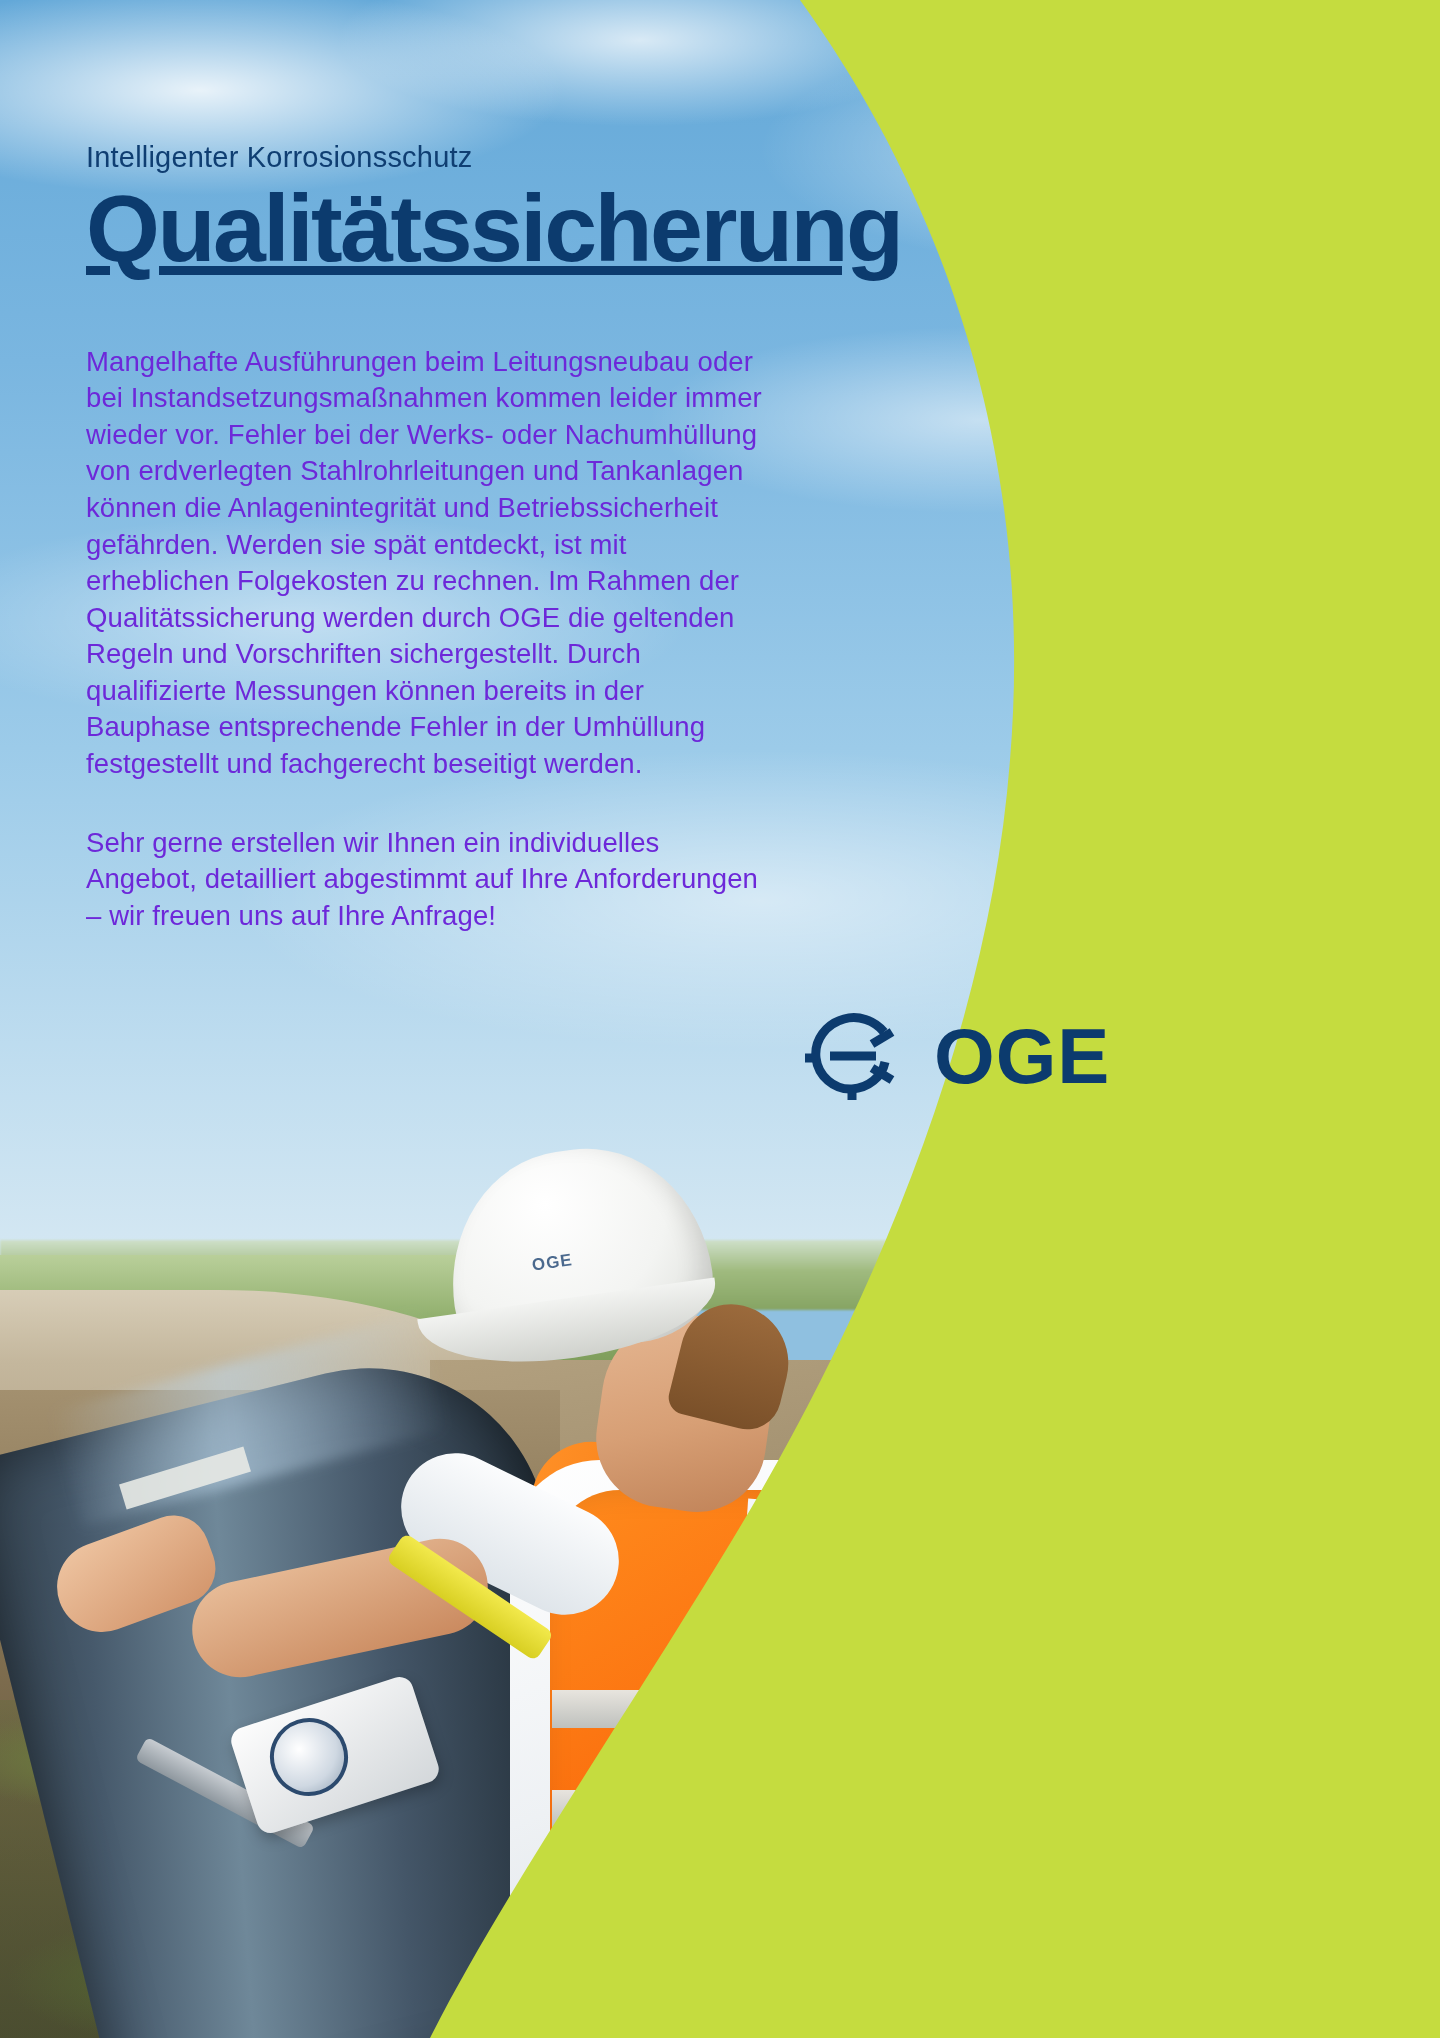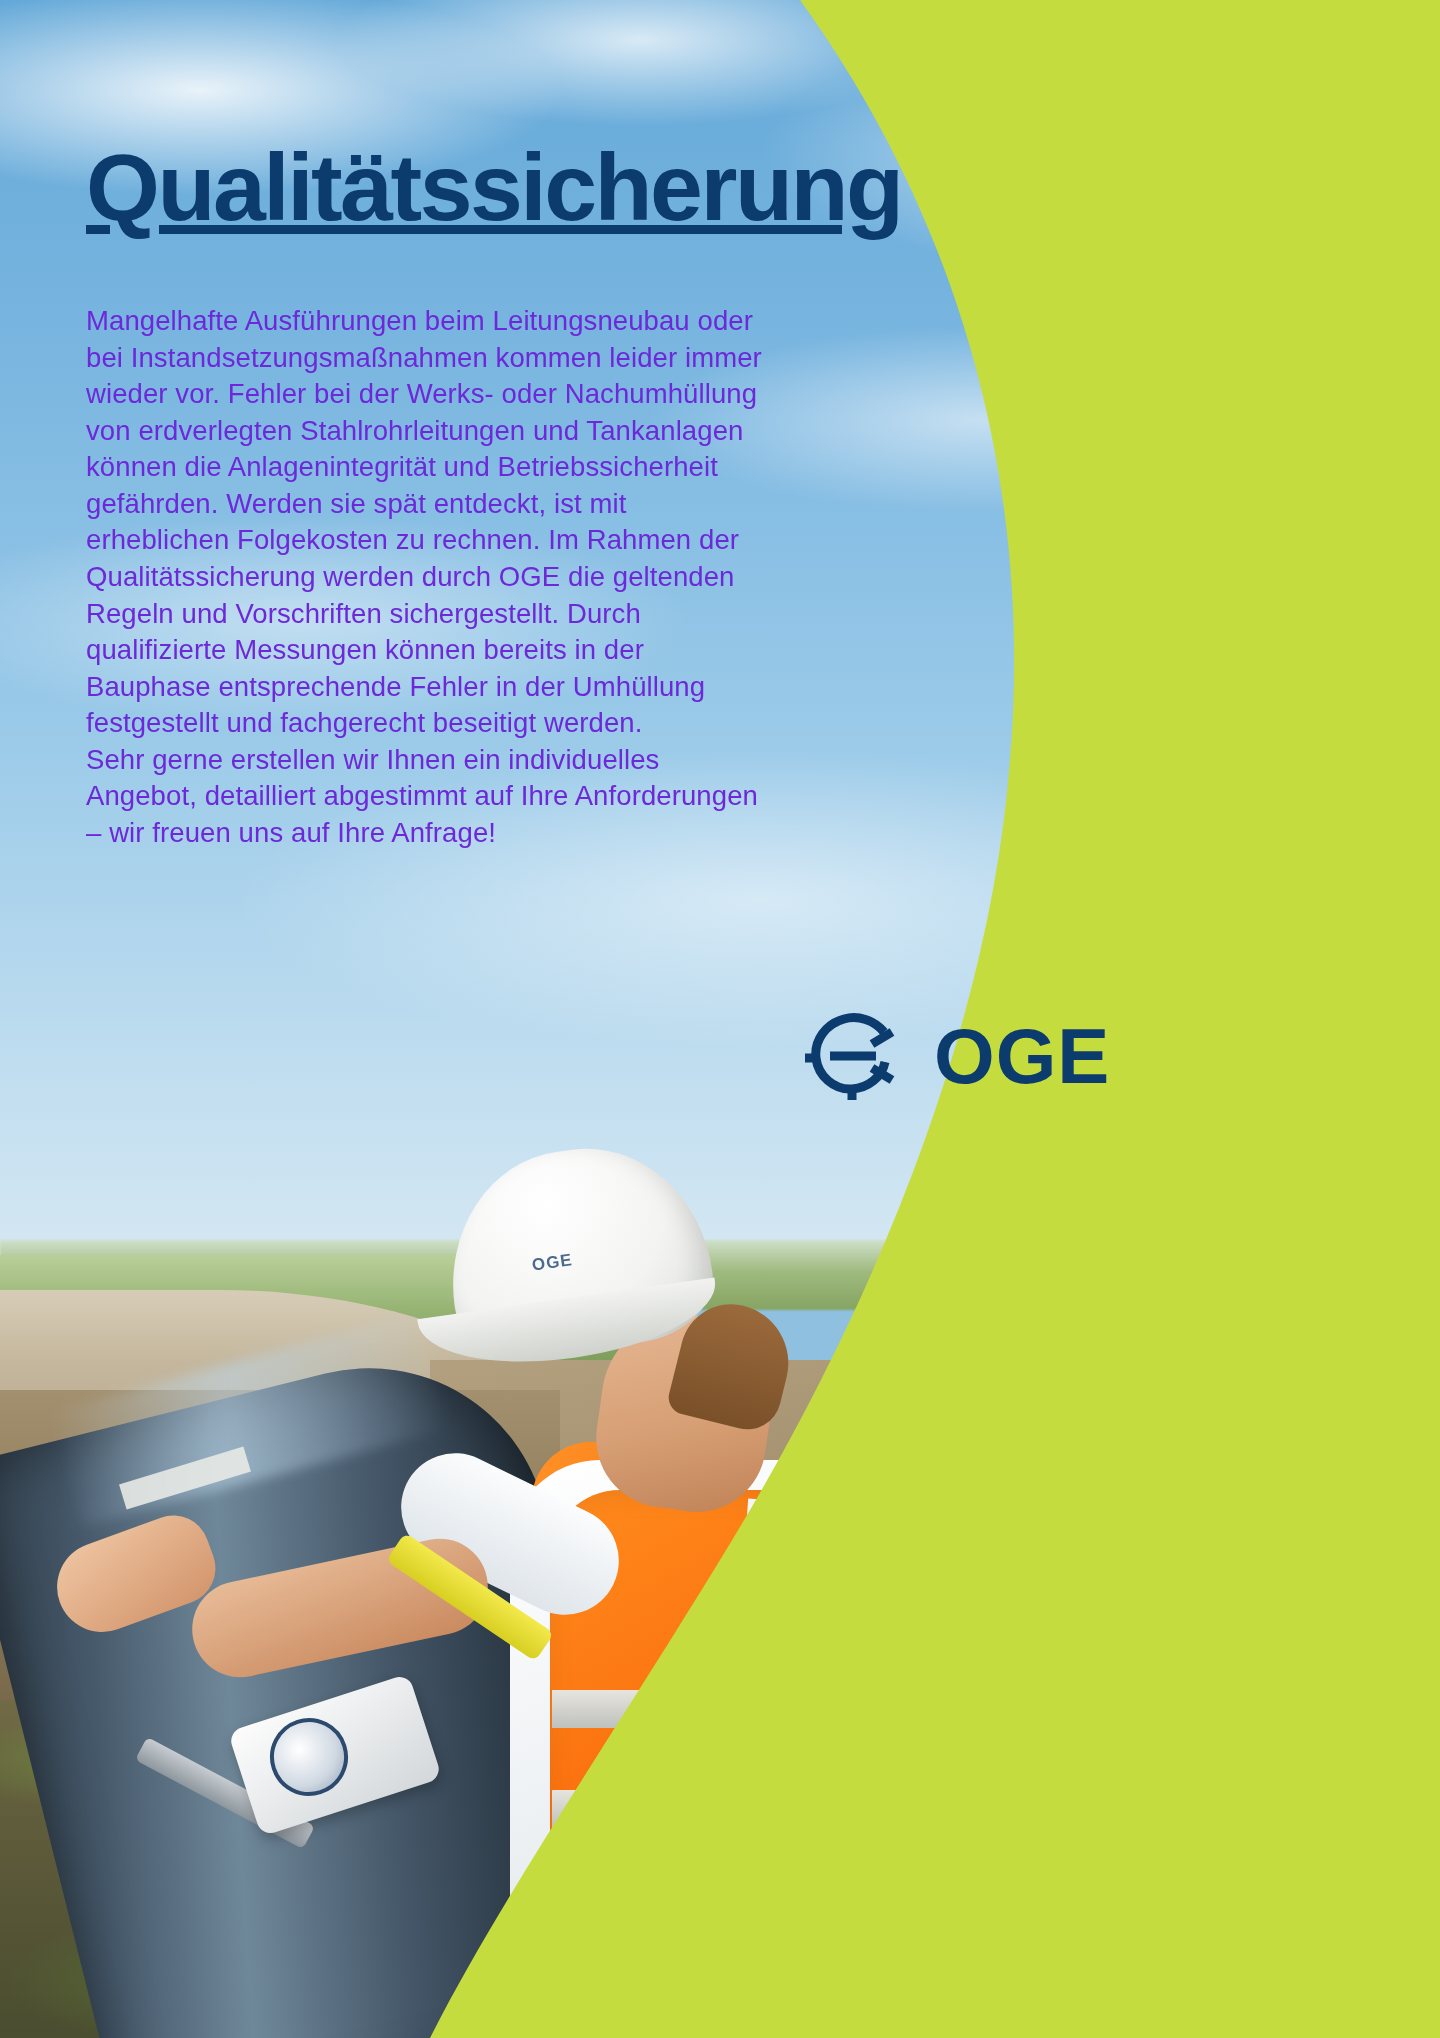--- a/index.html
+++ b/index.html
@@ -371,20 +371,21 @@
     width: 680px;
   }
   .body p {
     font-size: 27.5px;
     line-height: 1.33;
     color: #6d28d9;
     margin: 0;
     letter-spacing: 0.1px;
   }
   .body p + p {
+    margin-top: 42px;
   }
 
   
   .logo-wrap {
     position: absolute;
     left: 800px;
     top: 1010px;
     display: flex;
     align-items: center;
     gap: 22px;
@@ -441,20 +442,21 @@
     <div class="helmet-brim"></div>
     <div class="helmet-logo">OGE</div>
   </div>
 
   <svg class="swoosh" viewBox="0 0 1440 2038" preserveAspectRatio="none">
     <path d="M1440,0 L800,0 C980,250 1030,520 1010,760 C990,1020 880,1300 720,1560 C610,1740 500,1900 430,2038 L1440,2038 Z" fill="#c5dc3f"></path>
     <path d="M1440,1690 C1280,1760 1120,1880 1010,2038 L1440,2038 Z" fill="#c5dc3f" opacity="0"></path>
   </svg>
 
   <div class="content">
+    <div class="kicker">Intelligenter Korrosionsschutz</div>
     <h1 class="headline">Qualitätssicherung</h1>
     <div class="body">
       <p>Mangelhafte Ausführungen beim Leitungsneubau oder bei Instandsetzungsmaßnahmen kommen leider immer wieder vor. Fehler bei der Werks- oder Nachumhüllung von erdverlegten Stahlrohrleitungen und Tankanlagen können die Anlagenintegrität und Betriebssicherheit gefährden. Werden sie spät entdeckt, ist mit erheblichen Folgekosten zu rechnen. Im Rahmen der Qualitätssicherung werden durch OGE die geltenden Regeln und Vorschriften sichergestellt. Durch qualifizierte Messungen können bereits in der Bauphase entsprechende Fehler in der Umhüllung festgestellt und fachgerecht beseitigt werden.</p>
       <p>Sehr gerne erstellen wir Ihnen ein individuelles Angebot, detailliert abgestimmt auf Ihre Anforderungen – wir freuen uns auf Ihre Anfrage!</p>
     </div>
   </div>
 
   <div class="logo-wrap">
     <svg class="logo-mark" viewBox="0 0 112 92">
       <g fill="none" stroke="#0c3b6e" stroke-width="9" stroke-linecap="butt">

